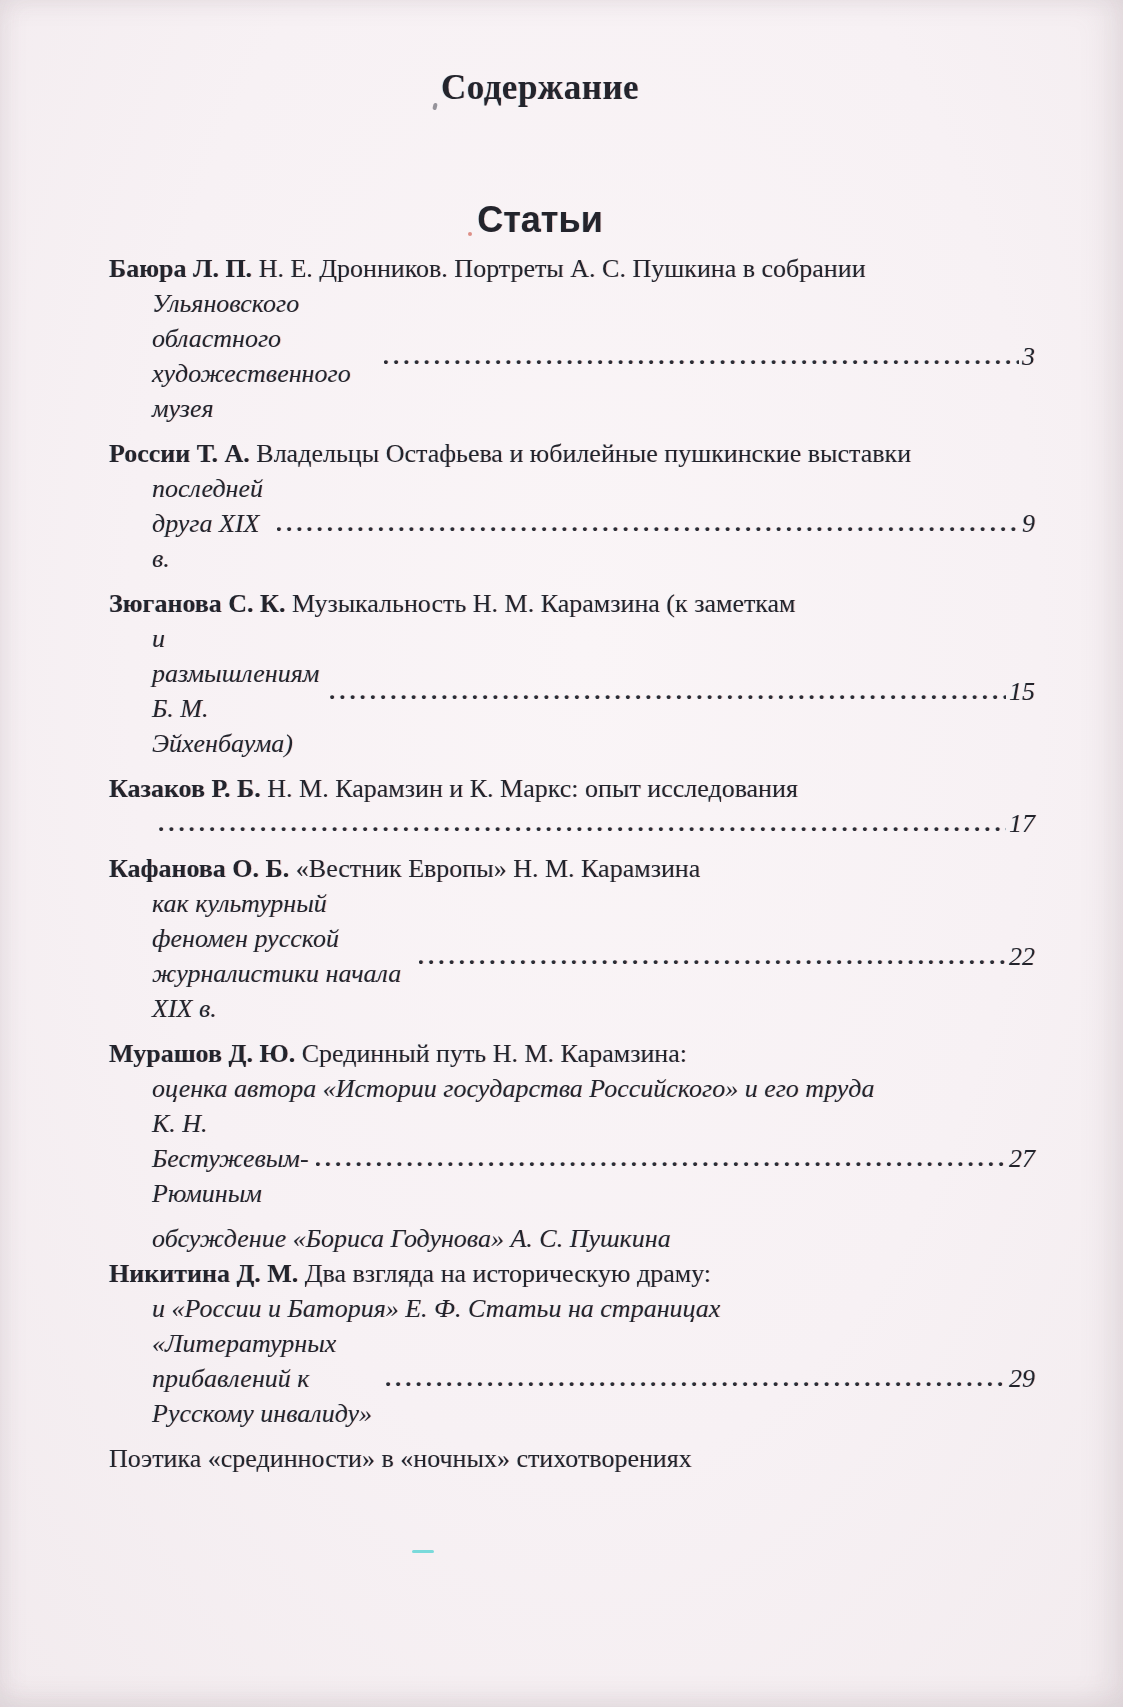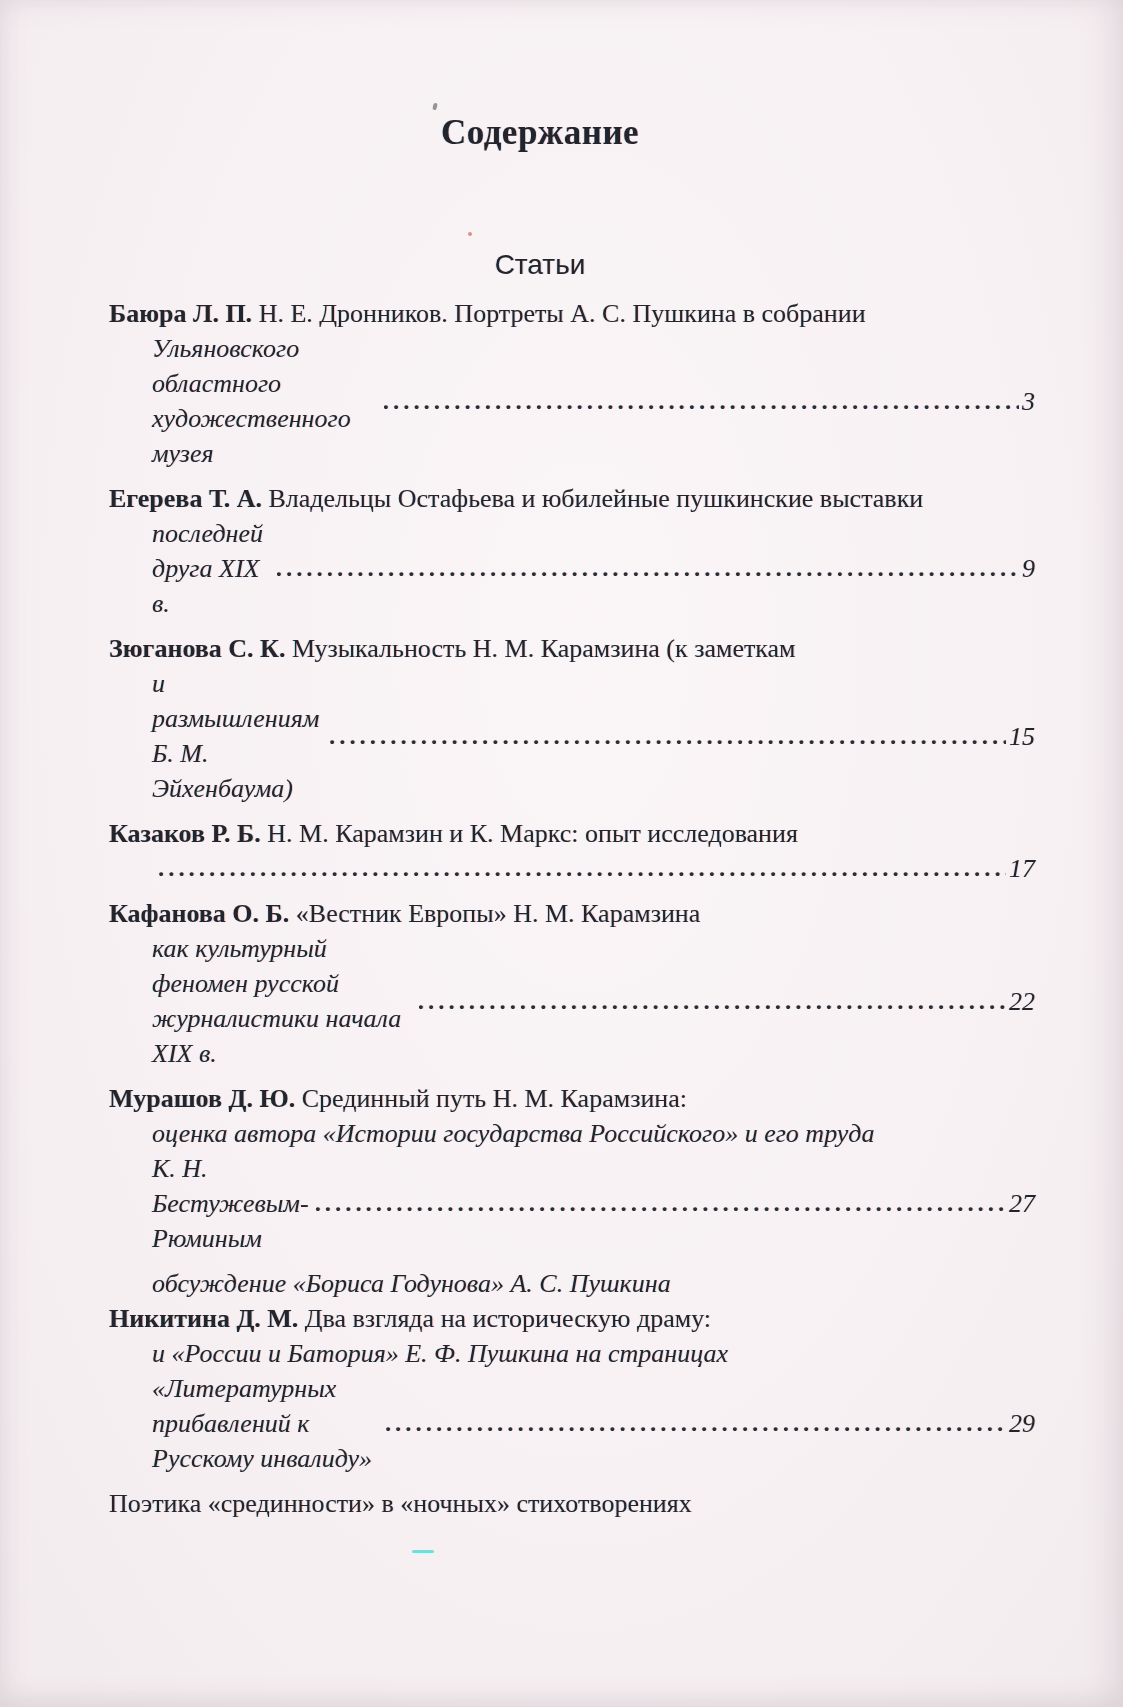--- a/index.html
+++ b/index.html
@@ -16,33 +16,33 @@
     box-shadow: inset -16px 0 30px rgba(120,100,110,0.10), inset 0 -12px 26px rgba(120,100,110,0.06), inset 10px 0 22px rgba(120,100,110,0.05);
     color: #23242c;
   }
   .content {
     position: absolute;
     left: 95px; top: 0;
     width: 940px;
     text-shadow: 0.8px 0.4px 0 rgba(195,60,45,0.20), -0.8px -0.4px 0 rgba(35,165,205,0.16);
   }
   h1.doc-title {
-    margin: 112px 50px 0 0;
+    margin: 67px 50px 0 0;
     text-align: center;
     font-size: 35px;
     font-weight: bold;
     letter-spacing: 0.5px;
     line-height: 1.2;
   }
   h2.articles-heading {
     margin: 94px 50px 12px 0;
     text-align: center;
     font-family: "Liberation Sans", "DejaVu Sans", sans-serif;
-    font-size: 28px;
-    font-weight: 400;
+    font-size: 36px;
+    font-weight: 700;
     line-height: 34px;
   }
   .entries { margin-top: 14px; font-size: 26px; }
   .entry { margin-bottom: 10px; }
   .entry .line {
     display: flex;
     align-items: center;
     line-height: 35px;
     padding-left: 14px;
   }
@@ -90,21 +90,21 @@
             <span class="text"><b class="author">Баюра Л. П. </b>Н. Е. Дронников. Портреты А. С. Пушкина в собрании</span>
           </div>
           <div class="line cont">
             <span class="text">Ульяновского областного художественного музея</span>
             <span class="leader"></span>
             <span class="pageno">3</span>
           </div>
         </div>
         <div class="entry">
           <div class="line first">
-            <span class="text"><b class="author">Егерева Т. А. </b>Владельцы Остафьева и юбилейные пушкинские выставки</span>
+            <span class="text"><b class="author">России Т. А. </b>Владельцы Остафьева и юбилейные пушкинские выставки</span>
           </div>
           <div class="line cont">
             <span class="text">последней друга XIX в.</span>
             <span class="leader"></span>
             <span class="pageno">9</span>
           </div>
         </div>
         <div class="entry">
           <div class="line first">
             <span class="text"><b class="author">Зюганова С. К. </b>Музыкальность Н. М. Карамзина (к заметкам</span>
@@ -148,21 +148,21 @@
           </div>
         </div>
         <div class="entry">
           <div class="line cont">
             <span class="text">обсуждение «Бориса Годунова» А. С. Пушкина</span>
           </div>
           <div class="line first">
             <span class="text"><b class="author">Никитина Д. М. </b>Два взгляда на историческую драму:</span>
           </div>
           <div class="line cont">
-            <span class="text">и «России и Батория» Е. Ф. Пушкина на страницах</span>
+            <span class="text">и «России и Батория» Е. Ф. Статьи на страницах</span>
           </div>
           <div class="line cont">
             <span class="text">«Литературных прибавлений к Русскому инвалиду»</span>
             <span class="leader"></span>
             <span class="pageno">29</span>
           </div>
         </div>
         <div class="entry">
           <div class="line first">
             <span class="text">Поэтика «срединности» в «ночных» стихотворениях</span>

